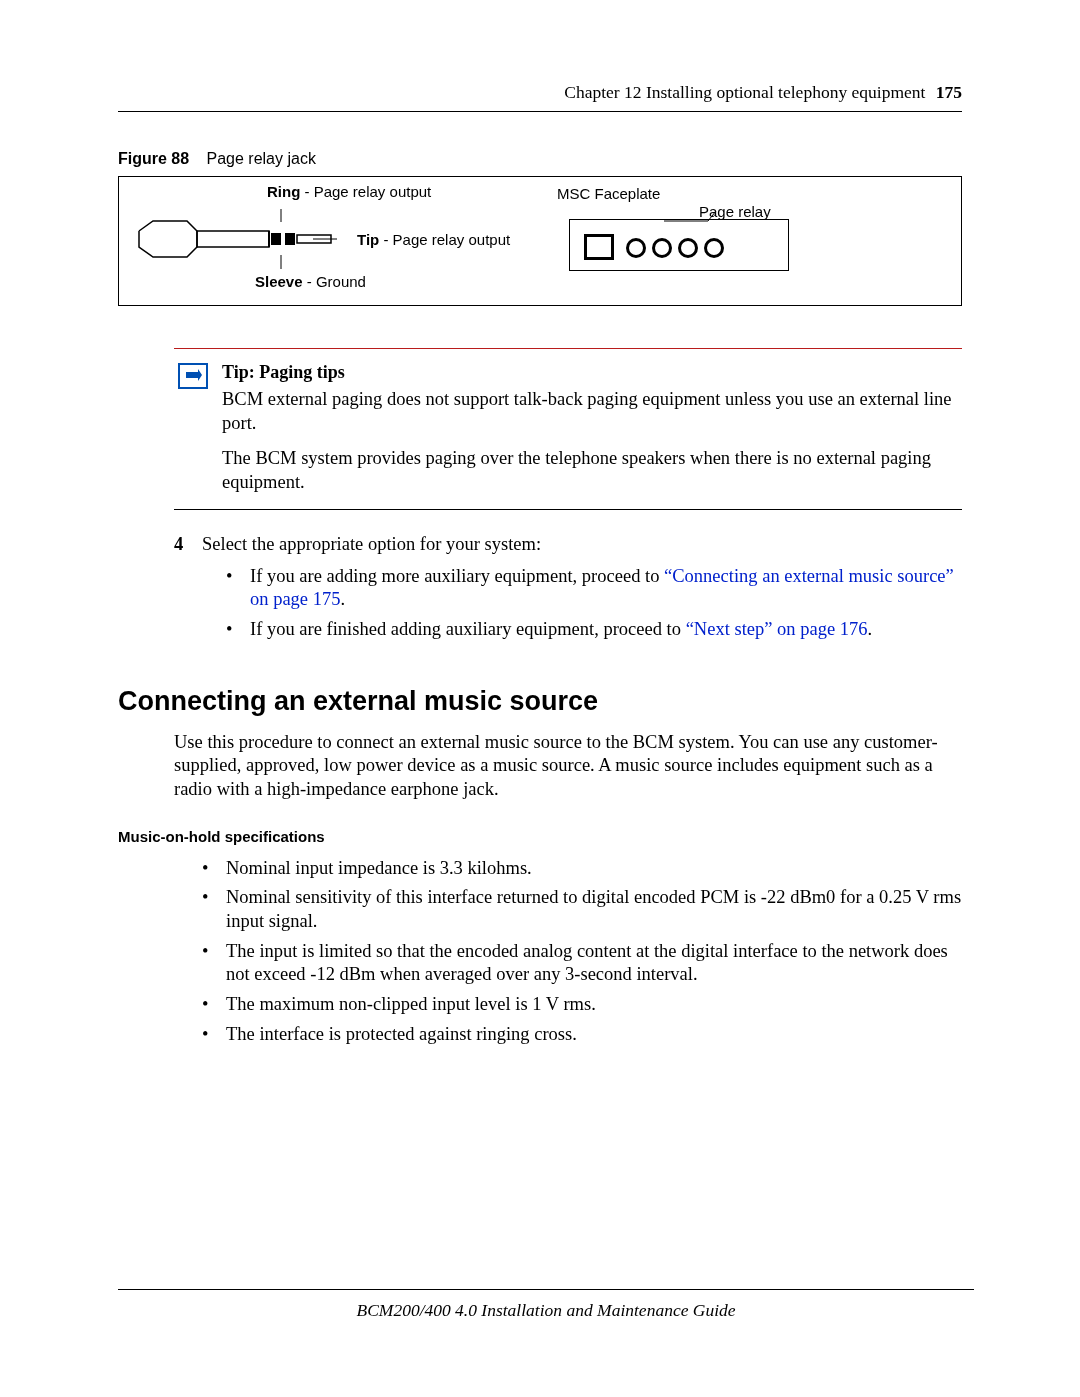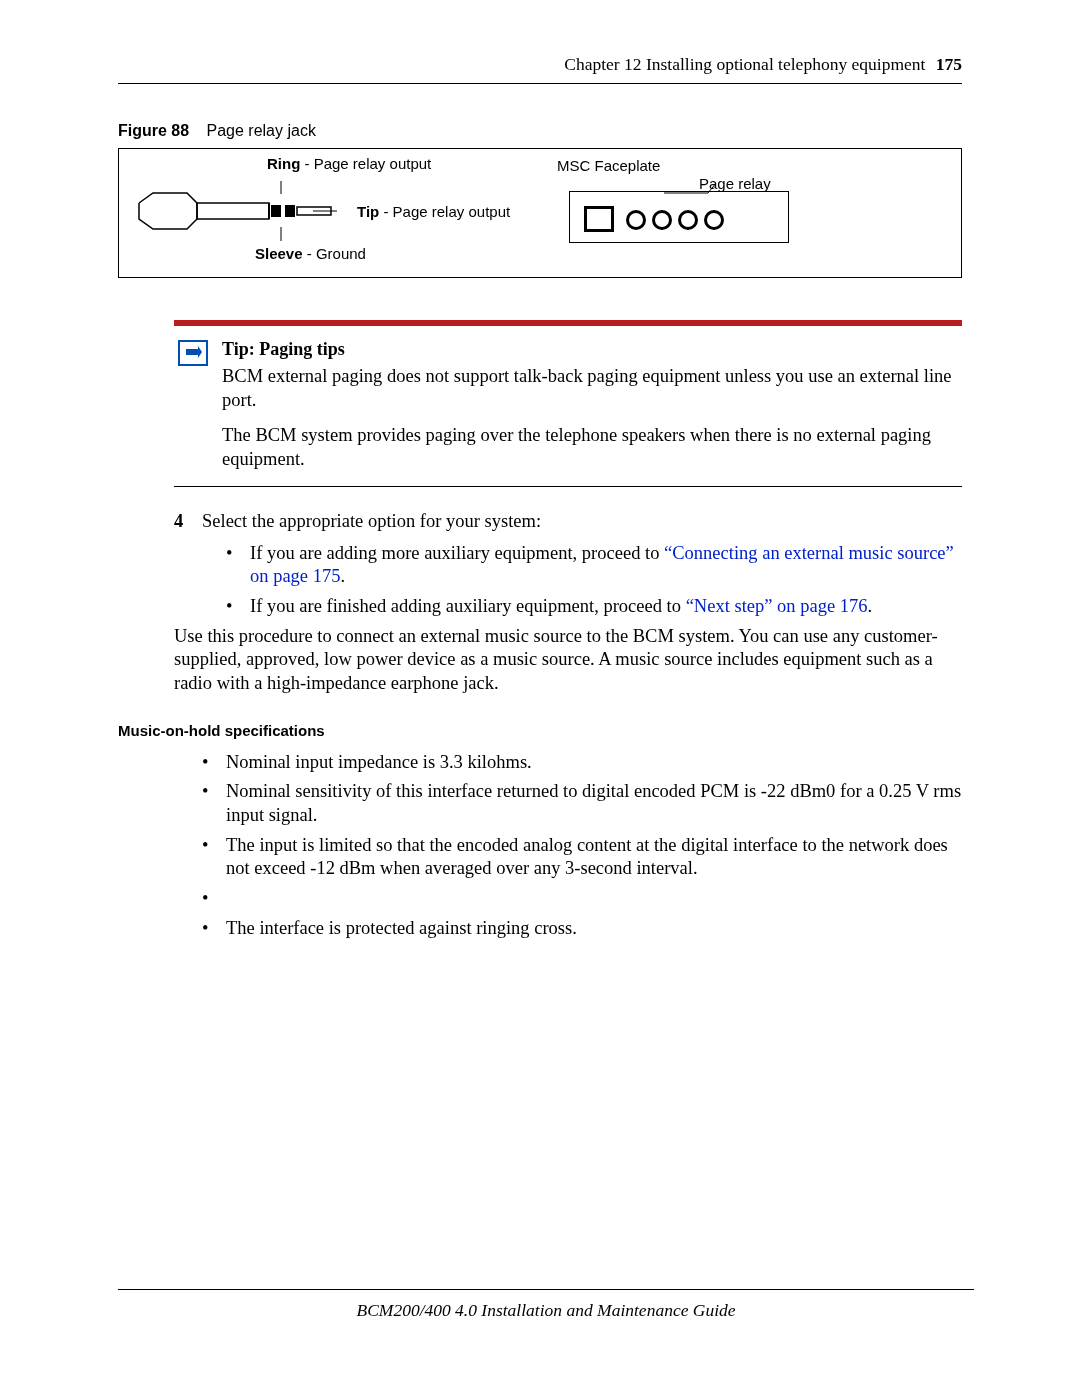--- a/index.html
+++ b/index.html
@@ -7,21 +7,21 @@
     padding: 0;
     font-family: "Times New Roman", Times, serif;
     background: #fff;
     color: #000;
   }
   .page {
     width: 1080px;
     height: 1397px;
     position: relative;
     box-sizing: border-box;
-    padding: 54px 118px 0 118px;
+    padding: 82px 118px 0 118px;
   }
   .header-line {
     text-align: right;
     font-size: 17.5px;
     border-bottom: 1px solid #000;
     padding-bottom: 8px;
     margin-bottom: 38px;
   }
   .header-line .pg {
     font-weight: bold;
@@ -82,21 +82,21 @@
     display: flex;
     align-items: center;
     justify-content: center;
   }
   .note-block .text {
     font-size: 18.5px;
     line-height: 1.25;
   }
   .note-block .text b { font-weight: bold; }
   .tip-block {
-    border-top: 6px solid #b91c1c;
+    border-top: 1px solid #b91c1c;
     border-bottom: 1px solid #000;
     padding: 12px 0 14px 0;
     margin-left: 56px;
     margin-bottom: 24px;
   }
   .tip-row { display: flex; }
   .tip-row .icon { flex: 0 0 48px; }
   .tip-row .text { font-size: 18.5px; line-height: 1.28; }
   .tip-row .icon-box {
     width: 26px; height: 22px;
@@ -238,39 +238,41 @@
       </div>
     </div>
     <div class="row">
       <div class="dot">•</div>
       <div>
         <span>If you are finished adding auxiliary equipment, proceed to </span><span class="link">“Next step” on page 176</span><span>.</span>
       </div>
     </div>
   </div>
 
+  <h1 class="section">Connecting an external music source</h1>
   <div class="body">Use this procedure to connect an external music source to the BCM system. You can use any customer-supplied, approved, low power device as a music source. A music source includes equipment such as a radio with a high-impedance earphone jack.</div>
 
   <h2 class="sub">Music-on-hold specifications</h2>
 
   <div class="bullets" style="margin-left:84px;">
     <div class="row">
         <div class="dot">•</div>
         <div>Nominal input impedance is 3.3 kilohms.</div>
       </div>
     <div class="row">
         <div class="dot">•</div>
         <div>Nominal sensitivity of this interface returned to digital encoded PCM is -22 dBm0 for a 0.25 V rms input signal.</div>
       </div>
     <div class="row">
         <div class="dot">•</div>
         <div>The input is limited so that the encoded analog content at the digital interface to the network does not exceed -12 dBm when averaged over any 3-second interval.</div>
       </div>
     <div class="row">
         <div class="dot">•</div>
+        <div>The maximum non-clipped input level is 1 V rms.</div>
       </div>
     <div class="row">
         <div class="dot">•</div>
         <div>The interface is protected against ringing cross.</div>
       </div>
   </div>
 
   <div class="footer">BCM200/400 4.0 Installation and Maintenance Guide</div>
 </div>
 

